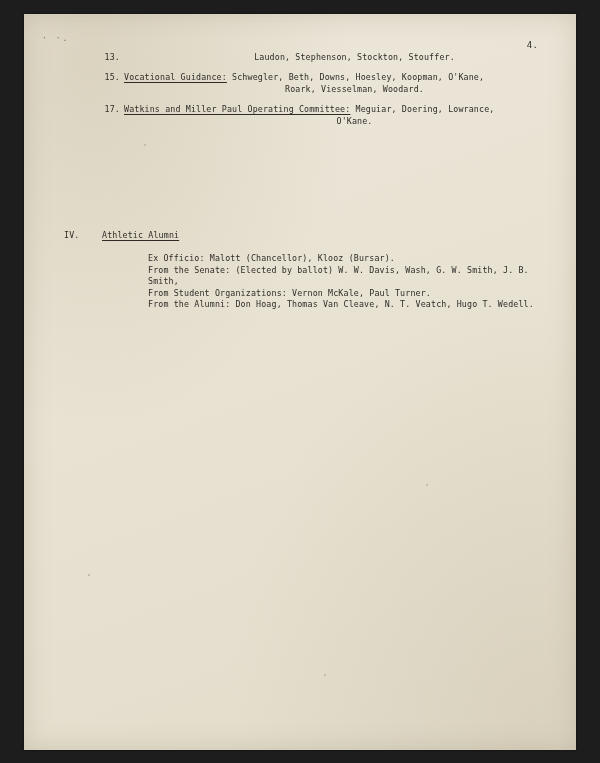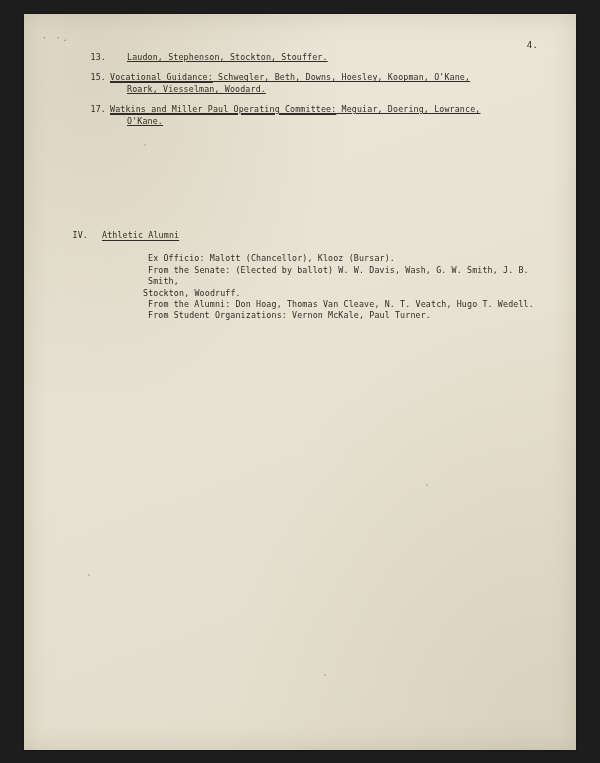--- a/index.html
+++ b/index.html
@@ -66,64 +66,64 @@
   }
   .pagenum {
     position: absolute;
     right: 38px;
     top: 26px;
     font-size: 9px;
     color: #35322c;
   }
   .numlist {
     position: absolute;
-    left: 60px;
+    left: 74px;
     top: 38px;
     width: 470px;
-    text-decoration: underline;
   }
   .item {
     position: relative;
     margin-bottom: 9px;
     padding-left: 26px;
   }
   .item .num {
     position: absolute;
     left: 0;
     top: 0;
     width: 22px;
     text-align: right;
   }
   .item .body {
     display: block;
   }
   .cont {
     display: block;
     padding-left: 17px;
+    text-align: center;
   }
   .ul {
     text-decoration: underline;
     text-underline-offset: 1.5px;
   }
   .section {
     position: absolute;
     left: 40px;
     top: 216px;
     width: 500px;
   }
   .section-head {
     position: relative;
     padding-left: 38px;
   }
   .section-head .rn {
     position: absolute;
     left: 0;
     top: 0;
     width: 24px;
-    text-align: right;
+    text-align: left;
   }
   .section-body {
     margin-top: 12px;
     padding-left: 44px;
   }
   .section-body .row {
     display: block;
     margin-left: 40px;
   }
   .section-body .sub {
@@ -172,21 +172,20 @@
       </div>
 
       <div class="section">
         <div class="section-head">
           <span class="rn">IV.</span>
           <span class="ul">Athletic Alumni</span>
         </div>
         <div class="section-body">
           <span class="row">Ex Officio:  Malott (Chancellor), Klooz (Bursar).</span>
           <span class="row">From the Senate:  (Elected by ballot) W. W. Davis, Wash, G. W. Smith, J. B. Smith,</span>
-          <span class="sub">Stockton, Woodruff.</span>
+          <span class="row">From Student Organizations:  Vernon McKale, Paul Turner.</span>
           <span class="row">From the Alumni:  Don Hoag, Thomas Van Cleave, N. T. Veatch, Hugo T. Wedell.</span>
-          <span class="row">From Student Organizations:  Vernon McKale, Paul Turner.</span>
         </div>
       </div>
 
     </div>
   </div>
 </div>
 
 </body></html>

